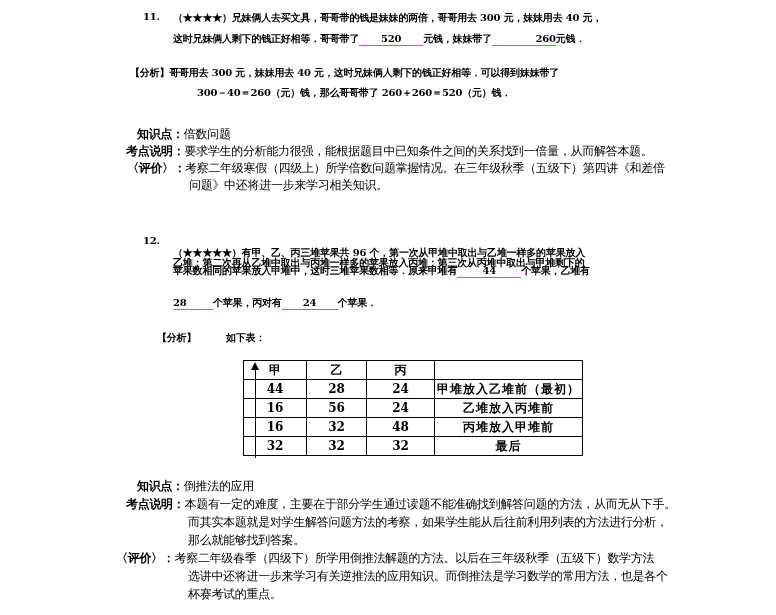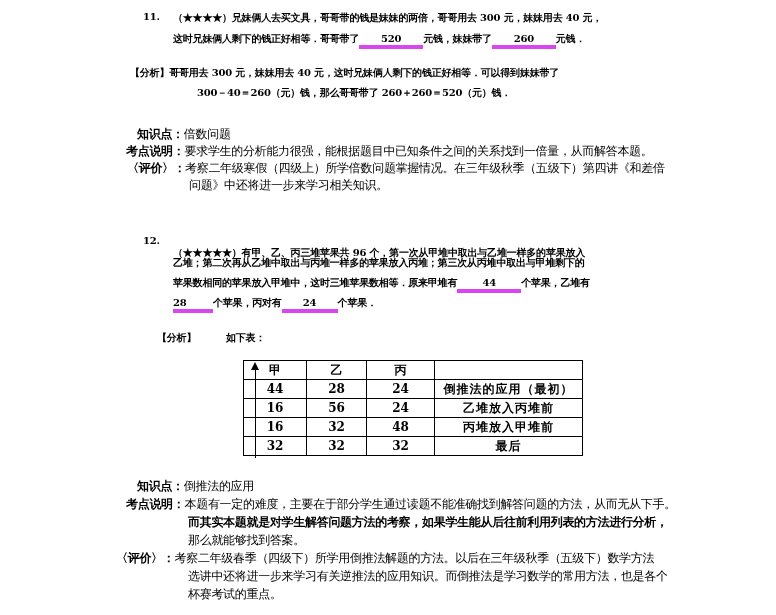--- a/index.html
+++ b/index.html
@@ -3,39 +3,39 @@
   <meta charset="utf-8">
   <style>
     html, body { margin: 0; padding: 0; background: #ffffff; }
     body { width: 776px; height: 615px; position: relative; overflow: hidden; color: #000; }
     .serif { font-family: "DejaVu Serif", "Liberation Serif", serif; }
     .sans { font-family: "DejaVu Sans", "Liberation Sans", sans-serif; }
     .abs { position: absolute; white-space: nowrap; }
     .b { font-weight: bold; }
     .q { font-size: 10px; letter-spacing: -0.2px; }
     .s { font-size: 12px; letter-spacing: -0.3px; }
-    .blank { display: inline-block; border-bottom: 4px solid #d946ef; text-align: center; line-height: 13px; }
+    .blank { display: inline-block; border-bottom: 1px solid #d946ef; text-align: center; line-height: 13px; }
     table.steps { position: absolute; left: 243px; top: 360px; border-collapse: collapse; font-family: "DejaVu Serif", "Liberation Serif", serif; font-weight: bold; font-size: 12px; }
     table.steps td { border: 1.5px solid #000; height: 18px; padding: 0; text-align: center; }
     table.steps td.c1 { width: 62px; }
     table.steps td.c2 { width: 59px; }
     table.steps td.c3 { width: 67px; }
     table.steps td.c4 { width: 147px; letter-spacing: 1px; }
     .arrow-line { position: absolute; left: 255px; top: 366px; width: 1px; height: 92px; background: #000; }
     .arrow-head { position: absolute; left: 251px; top: 362px; width: 0; height: 0; border-left: 4.5px solid transparent; border-right: 4.5px solid transparent; border-bottom: 8px solid #000; }
   </style>
 </head>
 <body>
 
 <div class="abs serif b q" style="left:143px; top:11px;">11.</div>
 <div class="abs serif b q" style="left:173px; top:11px;">
   <span>（★★★★）</span><span>兄妹俩人去买文具，哥哥带的钱是妹妹的两倍，哥哥用去 300 元，妹妹用去 40 元，</span>
 </div>
 <div class="abs serif b q" style="left:173px; top:32px;">
-  <span>这时兄妹俩人剩下的钱正好相等．哥哥带了</span><span class="blank" style="width:64px;">520</span><span>元钱，妹妹带了</span><span class="blank" style="width:64px;">260</span><span>元钱．</span>
+  <span>这时兄妹俩人剩下的钱正好相等．哥哥带了</span><span class="blank" style="width:64px;">520</span><span>元钱，妹妹带了</span><span class="blank" style="width:64px;text-align:right;">260</span><span>元钱．</span>
 </div>
 
 <div class="abs serif b q" style="left:130px; top:66px;">
   <span>【分析】</span><span>哥哥用去 300 元，妹妹用去 40 元，这时兄妹俩人剩下的钱正好相等．可以得到妹妹带了</span>
 </div>
 <div class="abs serif b q" style="left:177px; top:86px;margin-left:20px;">300－40＝260（元）钱，那么哥哥带了 260＋260＝520（元）钱．</div>
 
 <div class="abs sans s" style="left:137px; top:126px;">
   <span class="b">知识点：</span><span>倍数问题</span>
 </div>
@@ -46,21 +46,21 @@
   <span class="b">〈评价〉：</span>
 </div>
 <div class="abs sans s" style="left:185px; top:160px;">考察二年级寒假（四级上）所学倍数问题掌握情况。在三年级秋季（五级下）第四讲《和差倍</div>
 <div class="abs sans s" style="left:189px; top:177px;">问题》中还将进一步来学习相关知识。</div>
 
 <div class="abs serif b q" style="left:143px; top:235px;">12.</div>
 <div class="abs serif b q" style="left:173px; top:246px;">
   <span>（★★★★★）</span><span>有甲、乙、丙三堆苹果共 96 个，第一次从甲堆中取出与乙堆一样多的苹果放入</span>
 </div>
 <div class="abs serif b q" style="left:173px; top:256px;">乙堆；第二次再从乙堆中取出与丙堆一样多的苹果放入丙堆；第三次从丙堆中取出与甲堆剩下的</div>
-<div class="abs serif b q" style="left:173px; top:276px;">
+<div class="abs serif b q" style="left:173px; top:264px;">
   <span>苹果数相同的苹果放入甲堆中，这时三堆苹果数相等．原来甲堆有</span><span class="blank" style="width:64px;">44</span><span>个苹果，乙堆有</span>
 </div>
 <div class="abs serif b q" style="left:173px; top:296px;">
   <span class="blank" style="width:40px; text-align:left;">28</span><span>个苹果，丙对有</span><span class="blank" style="width:56px;">24</span><span>个苹果．</span>
 </div>
 
 <div class="abs serif b q" style="left:157px; top:331px;">【分析】</div>
 <div class="abs serif b q" style="left:226px; top:331px;text-align:center;">如下表：</div>
 
 <table class="steps">
@@ -68,21 +68,21 @@
       <tr>
     <td class="c1">甲</td>
     <td class="c2">乙</td>
     <td class="c3">丙</td>
     <td class="c4"></td>
   </tr>
   <tr>
     <td class="c1">44</td>
     <td class="c2">28</td>
     <td class="c3">24</td>
-    <td class="c4">倒推法的应用（最初）</td>
+    <td class="c4">甲堆放入乙堆前（最初）</td>
   </tr>
   <tr>
     <td class="c1">16</td>
     <td class="c2">56</td>
     <td class="c3">24</td>
     <td class="c4">乙堆放入丙堆前</td>
   </tr>
   <tr>
     <td class="c1">16</td>
     <td class="c2">32</td>
@@ -99,19 +99,19 @@
   </table>
 <div class="arrow-line"></div>
 <div class="arrow-head"></div>
 
 <div class="abs sans s" style="left:137px; top:478px;">
   <span class="b">知识点：</span><span>倒推法的应用</span>
 </div>
 <div class="abs sans s" style="left:126px; top:496px;">
   <span class="b">考点说明：</span><span>本题有一定的难度，主要在于部分学生通过读题不能准确找到解答问题的方法，从而无从下手。</span>
 </div>
-<div class="abs sans s" style="left:188px; top:514px;font-weight:bold;">而其实本题就是对学生解答问题方法的考察，如果学生能从后往前利用列表的方法进行分析，</div>
+<div class="abs sans s" style="left:188px; top:514px;">而其实本题就是对学生解答问题方法的考察，如果学生能从后往前利用列表的方法进行分析，</div>
 <div class="abs sans s" style="left:188px; top:532px;">那么就能够找到答案。</div>
 <div class="abs sans s" style="left:116px; top:550px;">
   <span class="b">〈评价〉：</span><span>考察二年级春季（四级下）所学用倒推法解题的方法。以后在三年级秋季（五级下）数学方法</span>
 </div>
 <div class="abs sans s" style="left:188px; top:568px;">选讲中还将进一步来学习有关逆推法的应用知识。而倒推法是学习数学的常用方法，也是各个</div>
 <div class="abs sans s" style="left:188px; top:586px;">杯赛考试的重点。</div>
 
 </body></html>

